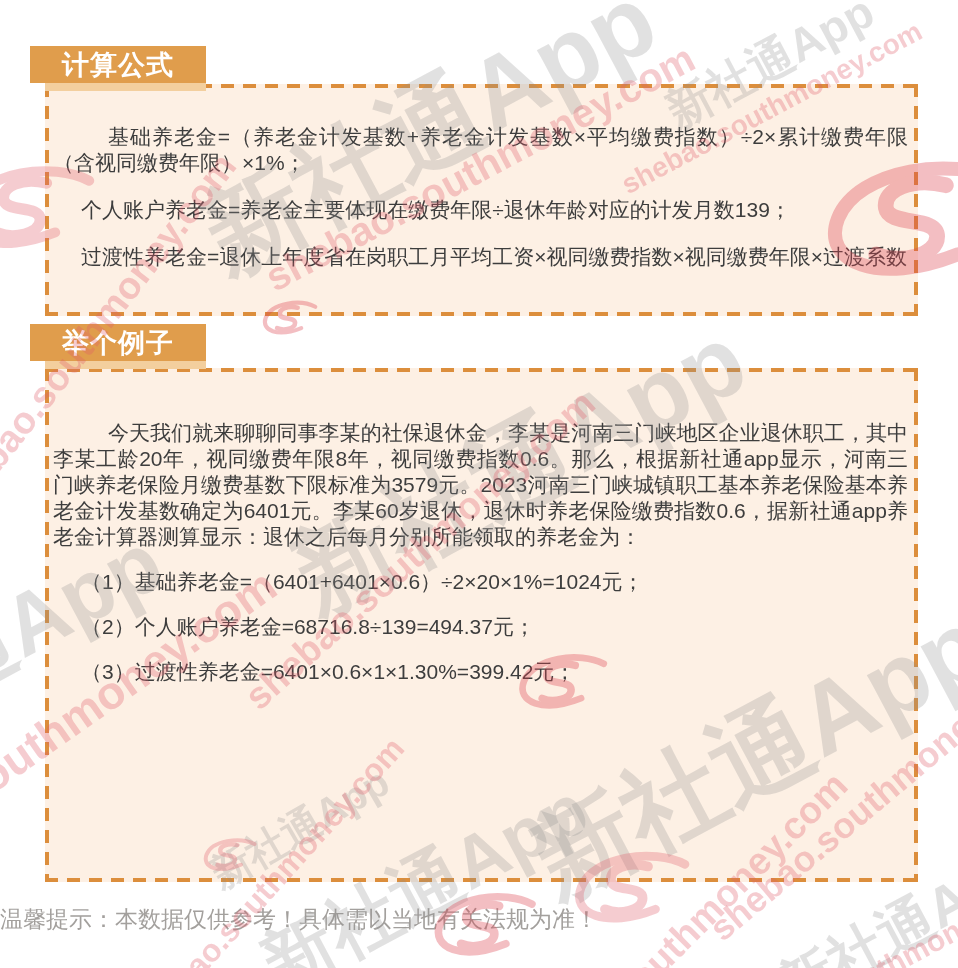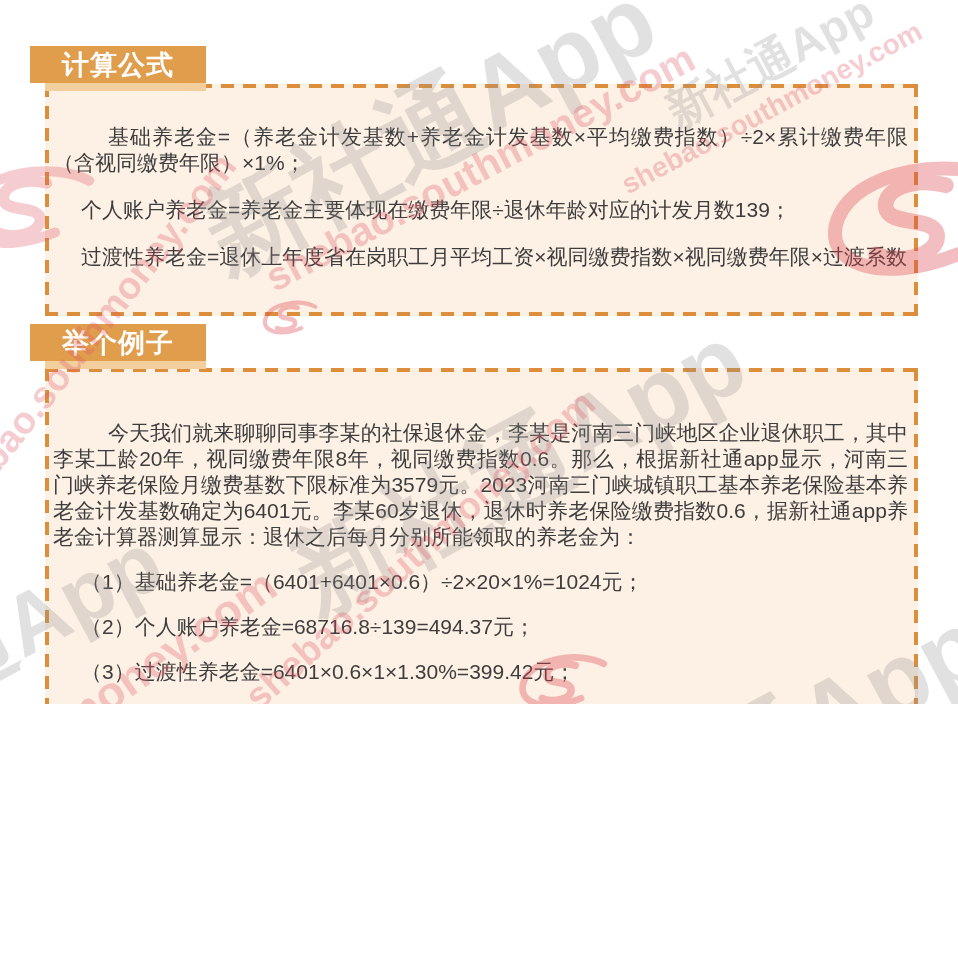--- a/index.html
+++ b/index.html
@@ -1,18 +1,18 @@
 <!DOCTYPE html>
 <html><head>
 <meta charset="utf-8">
 <style>
   html,body{margin:0;padding:0;}
   .page{
     position:relative;
-    width:958px;height:704px;
+    width:958px;height:968px;
     background:#ffffff;
     overflow:hidden;
     font-family:"Liberation Sans",sans-serif;
   }
   
   .sec-header{
     position:absolute;
     left:30px;width:176px;height:37px;
     background:#e09d4c;
     color:#ffffff;

